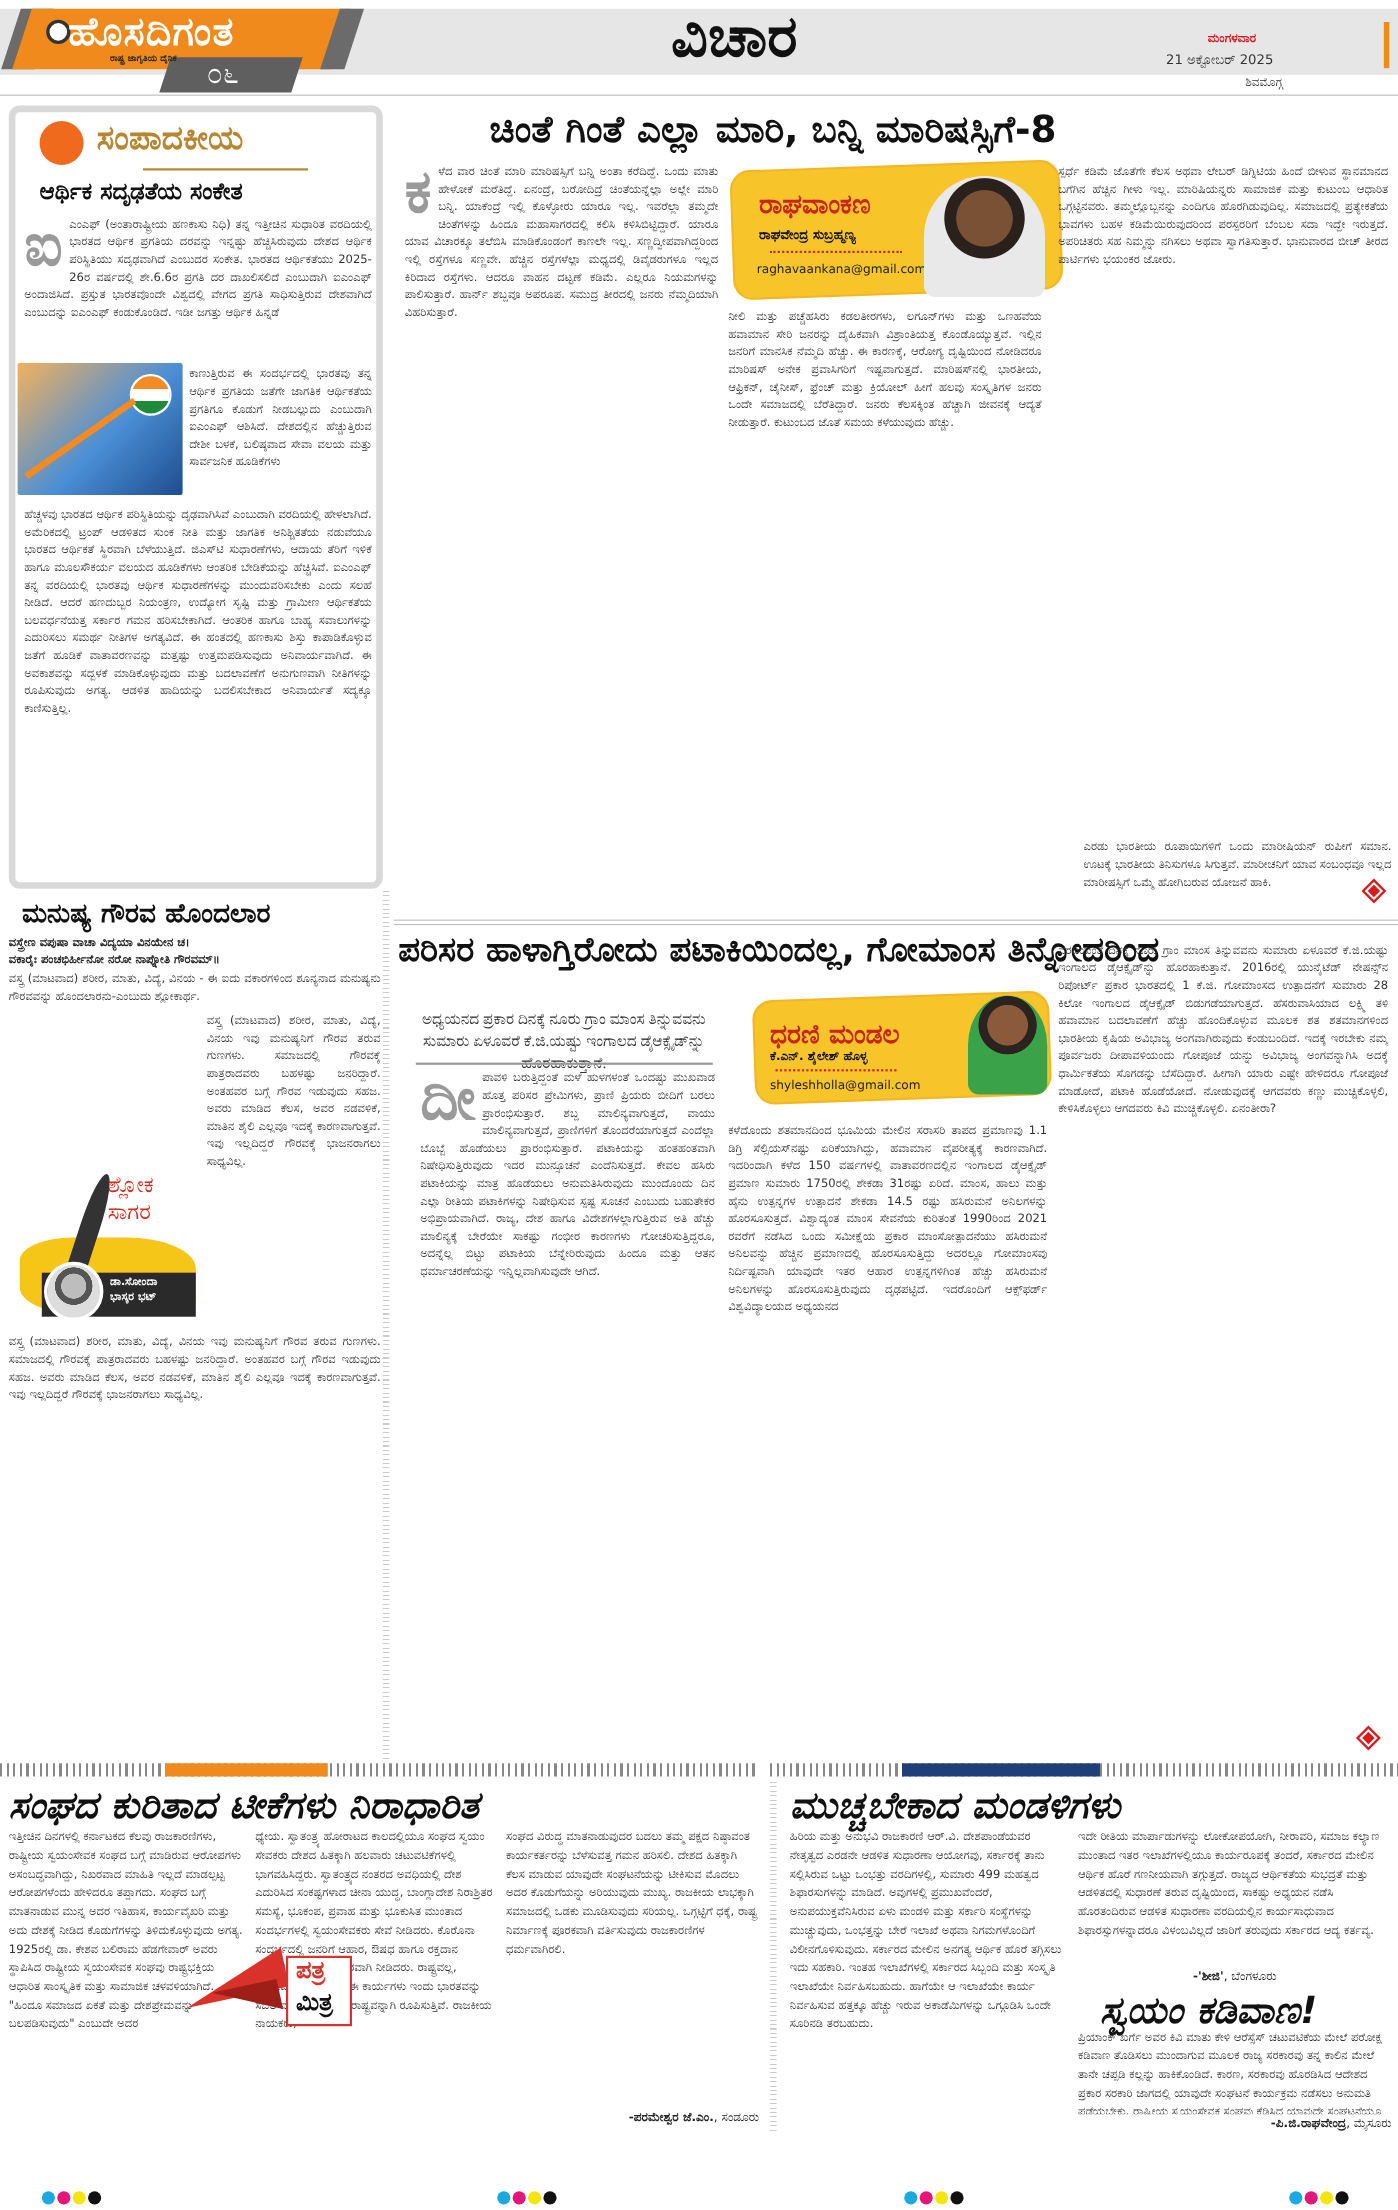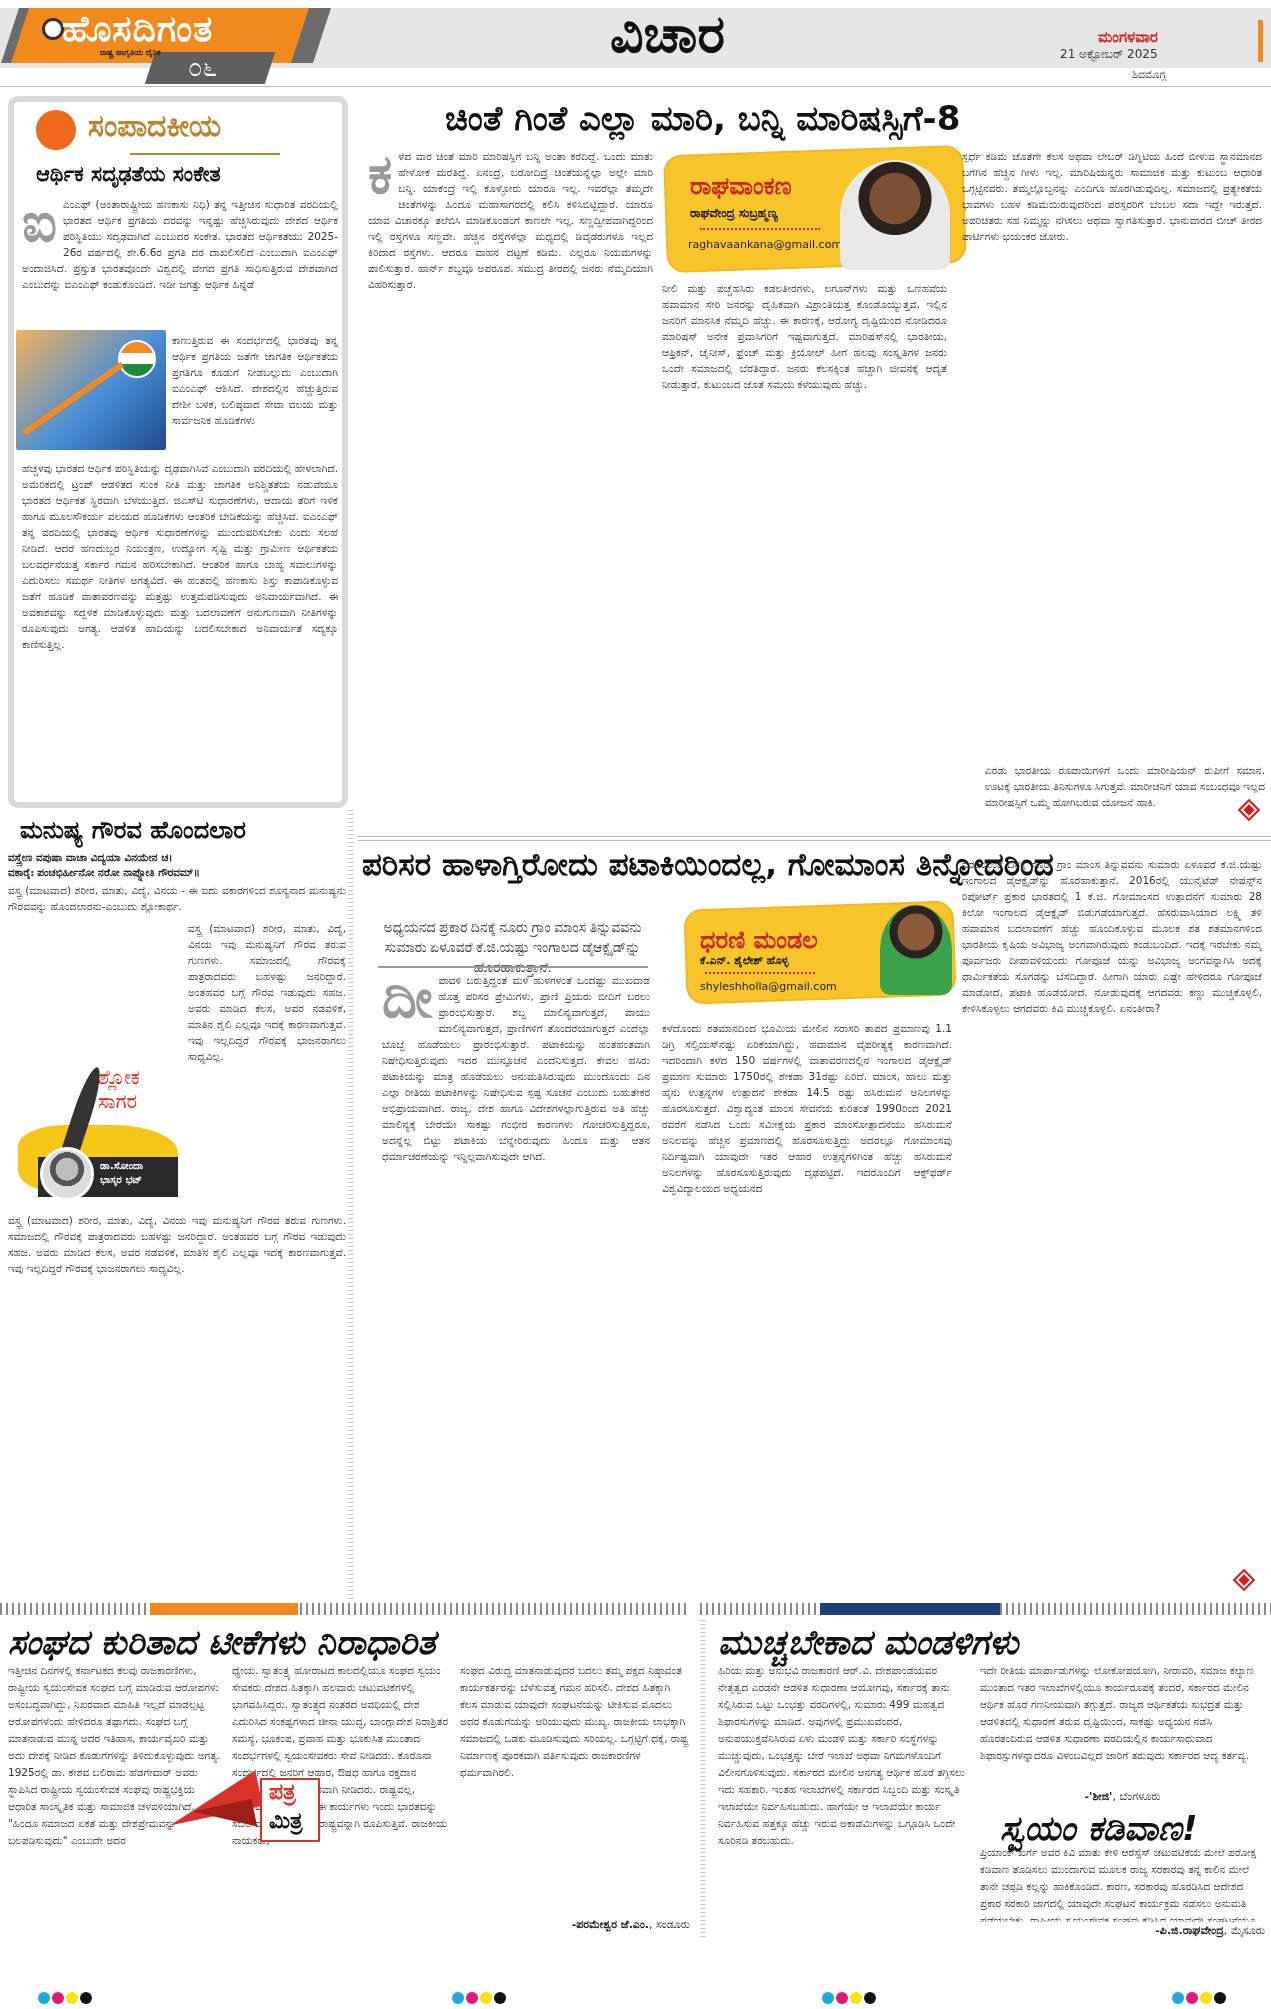--- a/index.html
+++ b/index.html
@@ -9,21 +9,21 @@
   .mast-grey { left: 0; top: 8px; width: 1271px; height: 60px; background: #e6e6e6; }
   .mast-slant { left: 20px; top: 8px; width: 290px; height: 55px; background: #f08a1c; transform: skewX(-18deg); }
   .mast-dark1 { left: 10px; top: 8px; width: 30px; height: 55px; background: #6b6b6b; transform: skewX(-18deg); }
   .mast-dark2 { left: 300px; top: 8px; width: 22px; height: 55px; background: #6b6b6b; transform: skewX(-18deg); }
   .page-no-box { left: 150px; top: 52px; width: 120px; height: 32px; background: #5f5f5f; transform: skewX(-18deg); }
   .brand { left: 62px; top: 10px; font-size: 36px; font-weight: bold; color: #fff; font-family: Liberation Mono, monospace; letter-spacing: 1px; }
   .brand-logo { left: 42px; top: 18px; width: 22px; height: 22px; border-radius: 50%; background: #fff; border: 3px solid #333; }
   .tagline { left: 100px; top: 48px; font-size: 8px; color: #222; font-weight: bold; text-align: right; }
   .page-no { left: 188px; top: 52px; font-size: 26px; font-weight: normal; color: #fff; }
   .section-title { left: 610px; top: 4px; font-size: 52px; font-weight: 900; color: #111; font-family: "DejaVu Sans", sans-serif; }
-  .weekday { left: 1098px; top: 28px; font-size: 15px; font-weight: bold; color: #d81a1a; }
+  .weekday { left: 1098px; top: 28px; font-size: 11px; font-weight: bold; color: #d81a1a; }
   .date { left: 1060px; top: 47px; font-size: 12px; color: #333; }
   .city { left: 1132px; top: 68px; font-size: 11px; color: #333; }
   .edge-bar { left: 1258px; top: 20px; width: 5px; height: 42px; background: #f08a1c; }
   .rule { height: 1px; background: #bbb; }
 
   
   .ed-box { left: 8px; top: 96px; width: 340px; height: 712px; border: 6px solid #d9d9d9; border-radius: 10px; background: #fff; }
   .ed-logo { left: 36px; top: 110px; width: 40px; height: 40px; border-radius: 50%; background: #f06a1e; }
   .ed-heading { left: 88px; top: 108px; font-size: 30px; font-weight: bold; color: #b8862f; }
   .ed-orn { left: 130px; top: 153px; width: 150px; height: 2px; background: #b8862f; }

